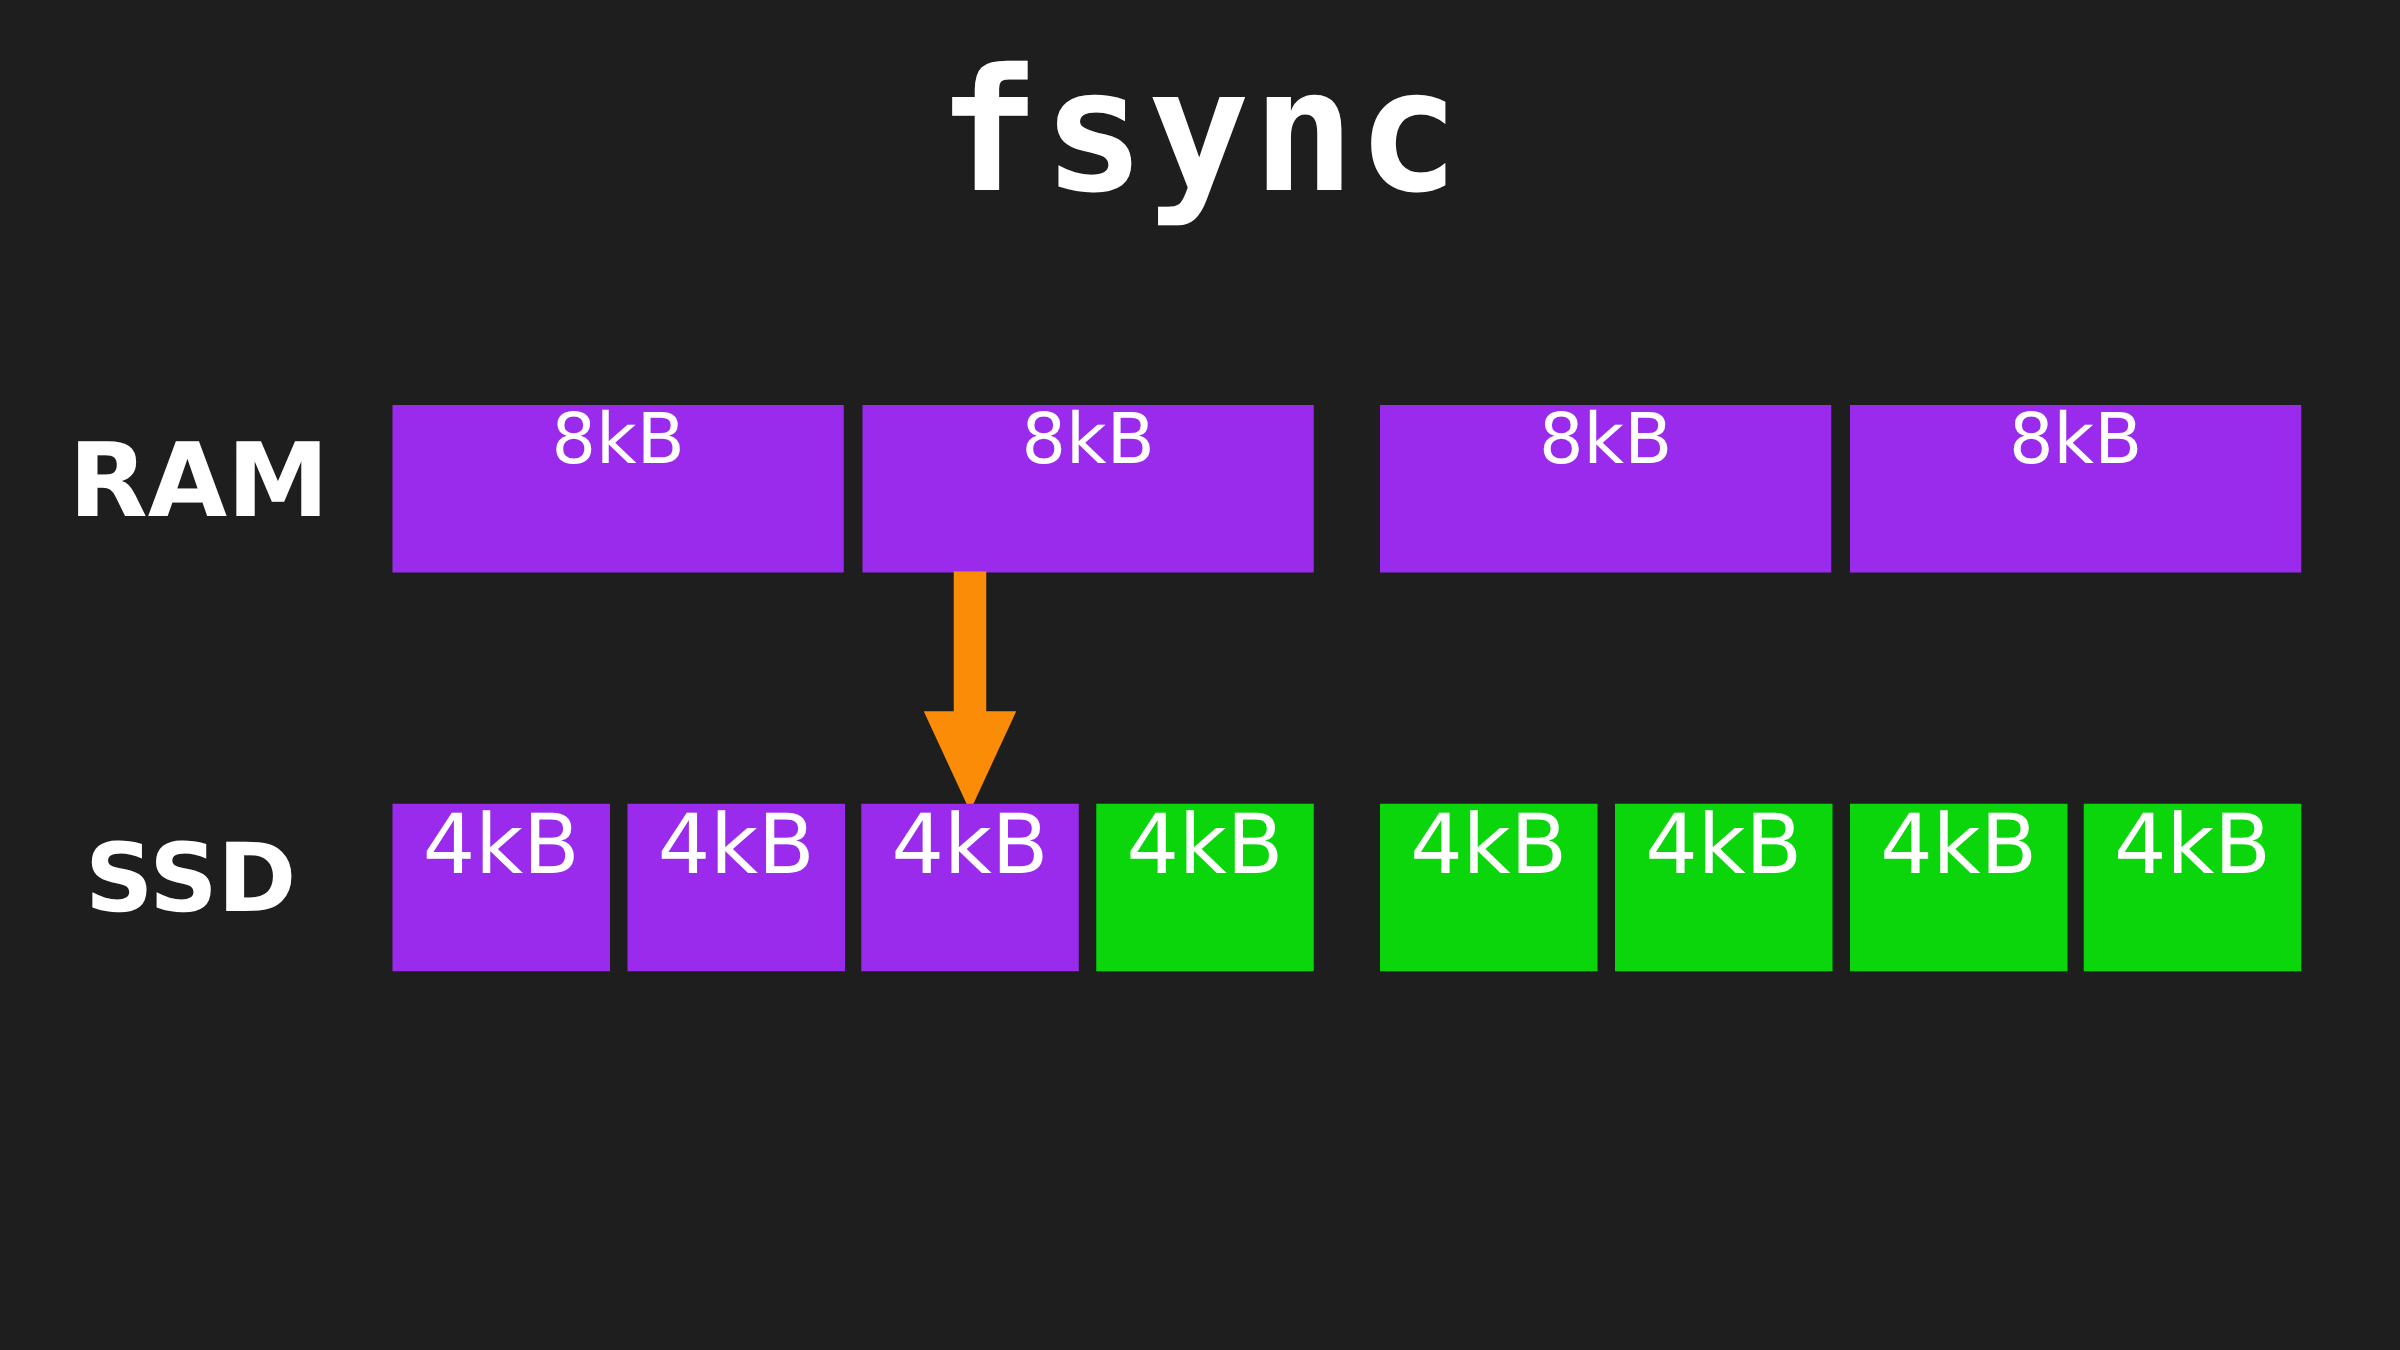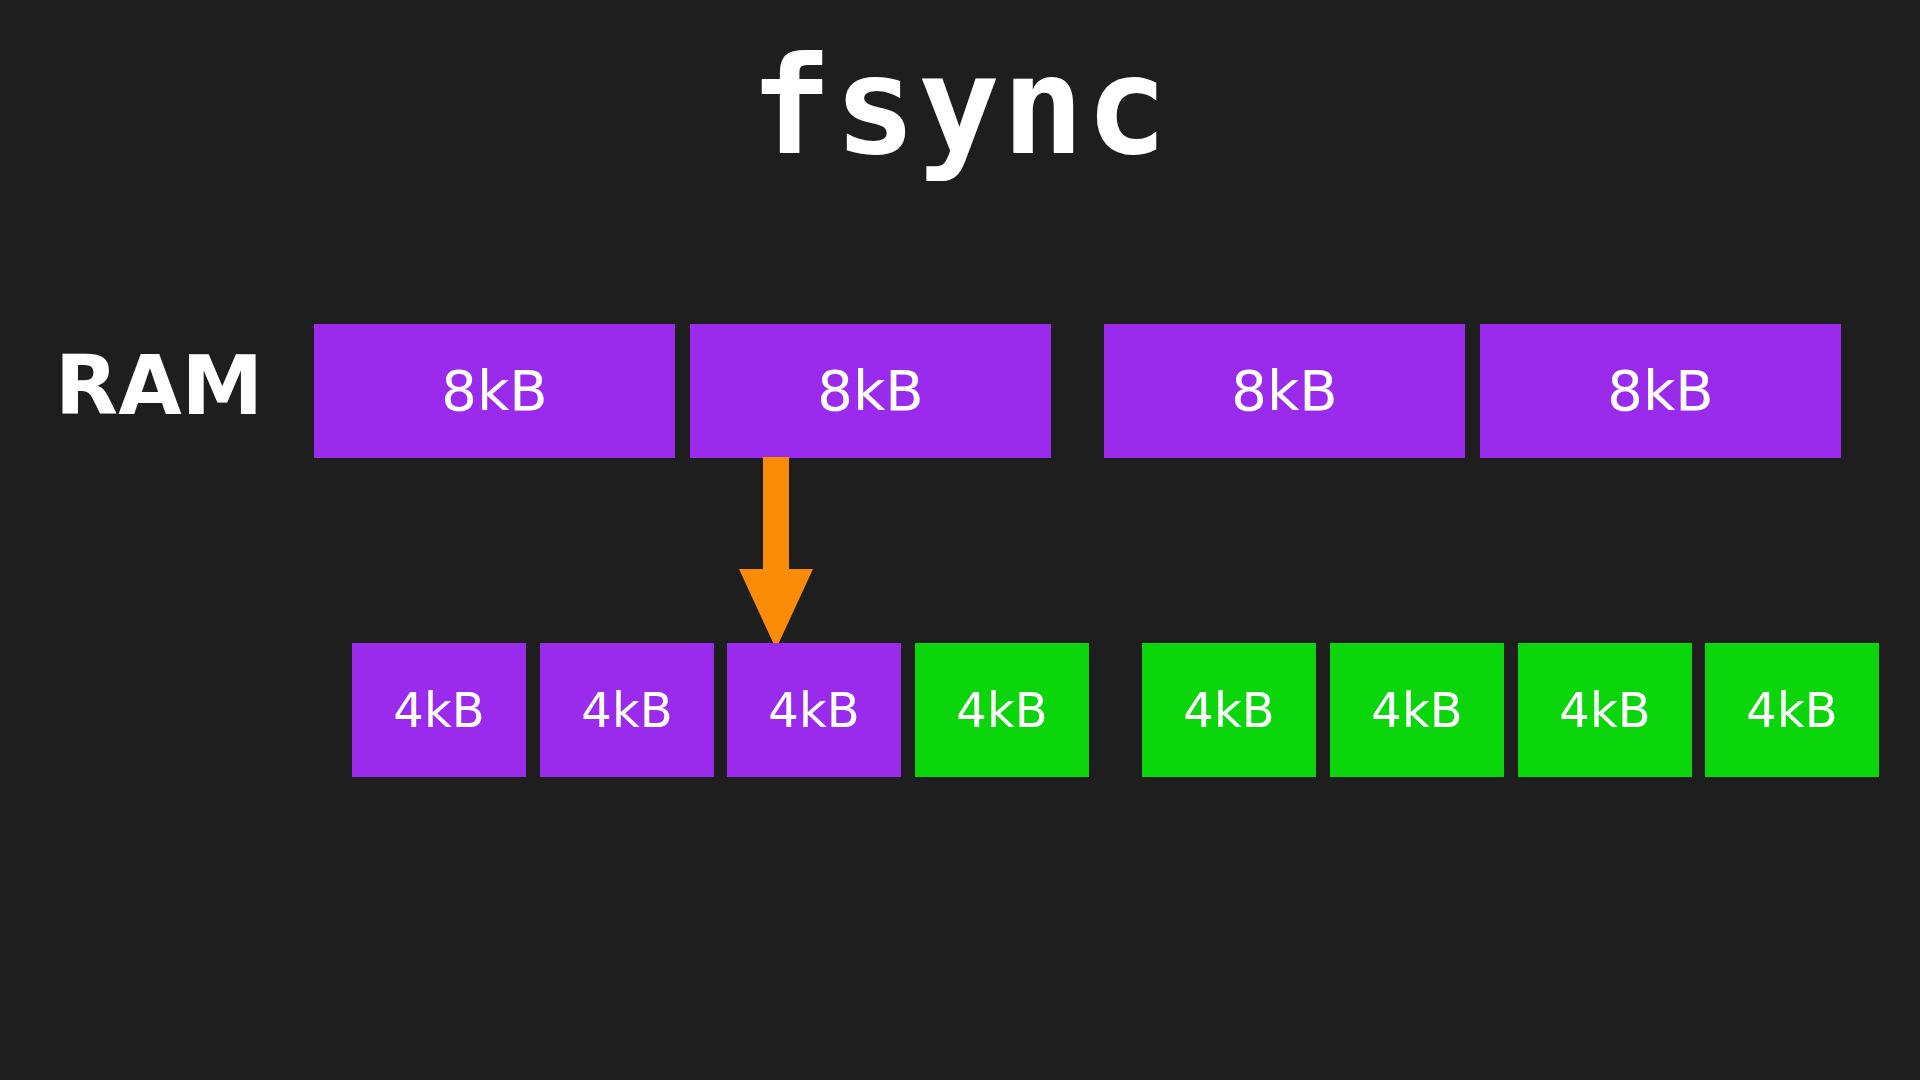--- a/index.html
+++ b/index.html
@@ -53,37 +53,35 @@
   .row-label-ssd {
     left: 68px;
     top: 665px;
     font-size: 76px;
   }
 
   
   .block {
     position: absolute;
     display: flex;
-    align-items: center;
     justify-content: center;
     color: #ffffff;
     line-height: 1;
     white-space: pre;
     box-sizing: border-box;
   }
   .block-ram {
     top: 324px;
     height: 134px;
     font-size: 56px;
   }
   .block-ssd {
     top: 643px;
     height: 134px;
-    font-size: 48px;
-    margin-left: 38px;
+    font-size: 66px;
   }
   .fill-ram   { background: #9b2bec; }
   .fill-cache { background: #9b2bec; }
   .fill-disk  { background: #0bd50b; }
 
   
   .arrow {
     position: absolute;
     left: 735px;
     top: 457px;
@@ -113,20 +111,21 @@
   <div class="block block-ram fill-ram" style="left:1480px; width:361px;">
     <span>8kB</span>
   </div>
 
   <div class="arrow">
     <svg width="82" height="192" viewBox="0 0 82 192">
       <polygon points="28,0 54,0 54,112 78,112 41,192 4,112 28,112" fill="#fa8c08"></polygon>
     </svg>
   </div>
 
+  <div class="row-label row-label-ssd">SSD</div>
 
   <div class="block block-ssd fill-cache" style="left:314px; width:174px;">
     <span>4kB</span>
   </div>
   <div class="block block-ssd fill-cache" style="left:502px; width:174px;">
     <span>4kB</span>
   </div>
   <div class="block block-ssd fill-cache" style="left:689px; width:174px;">
     <span>4kB</span>
   </div>

